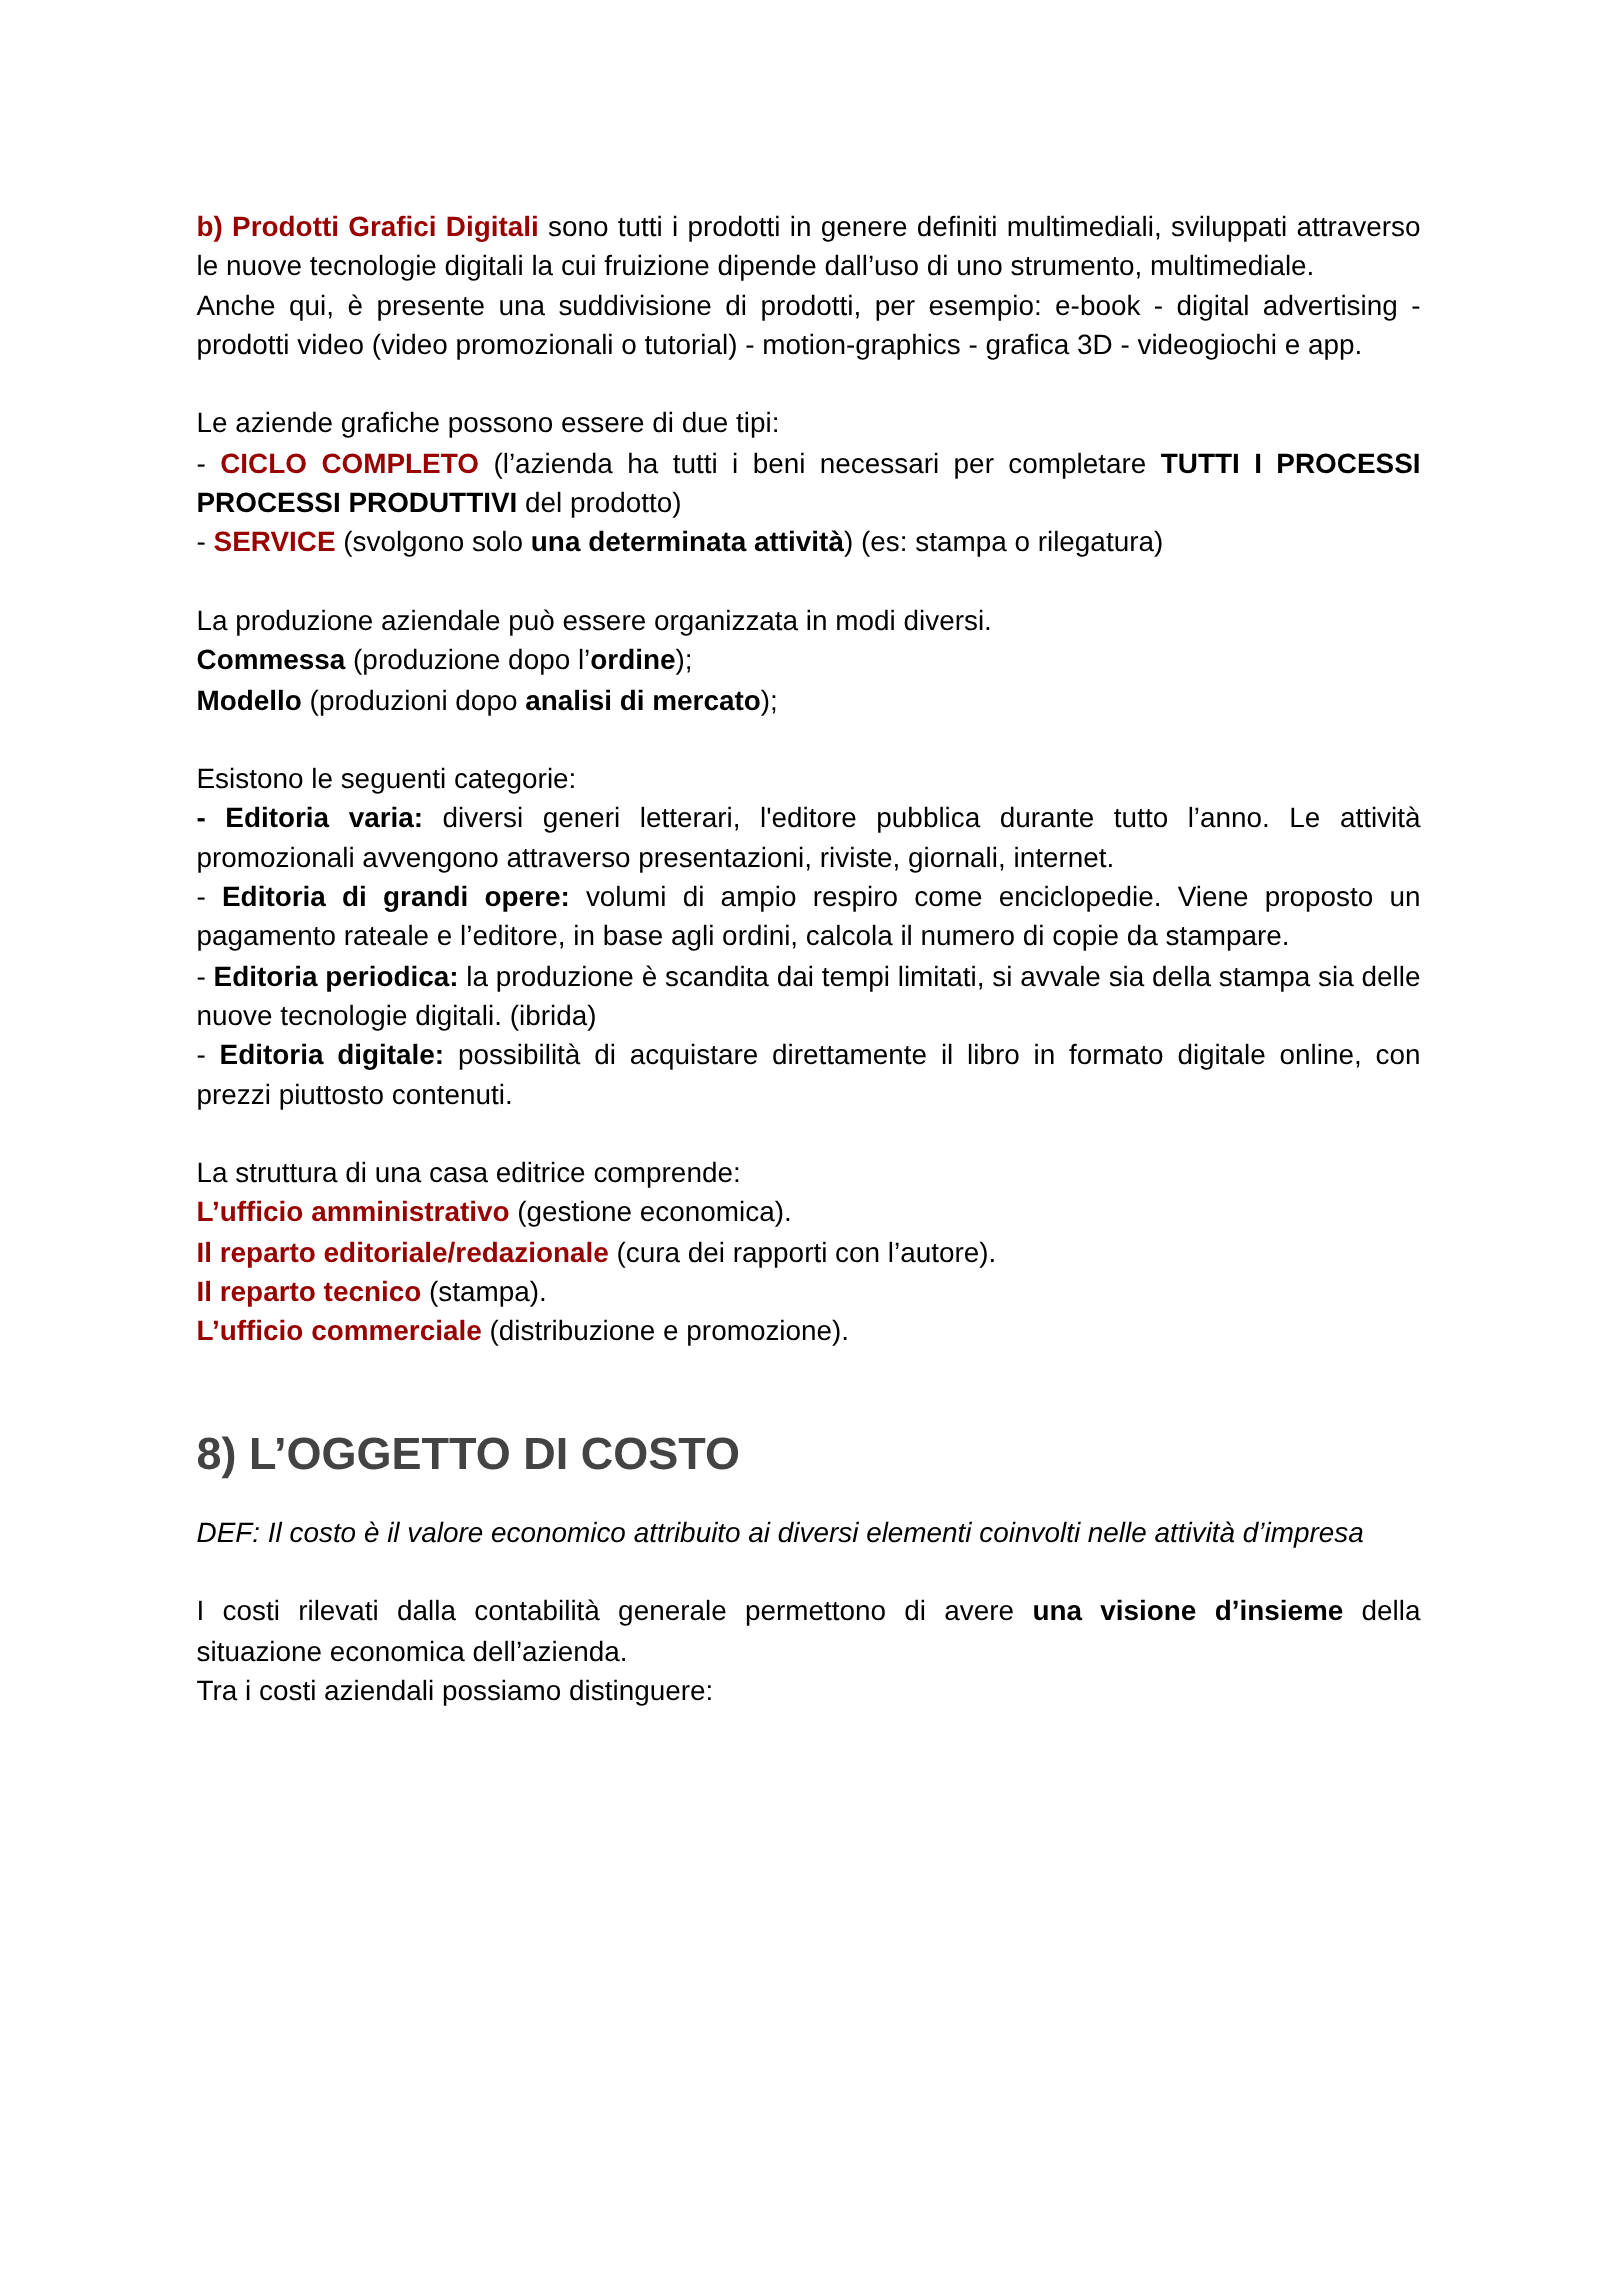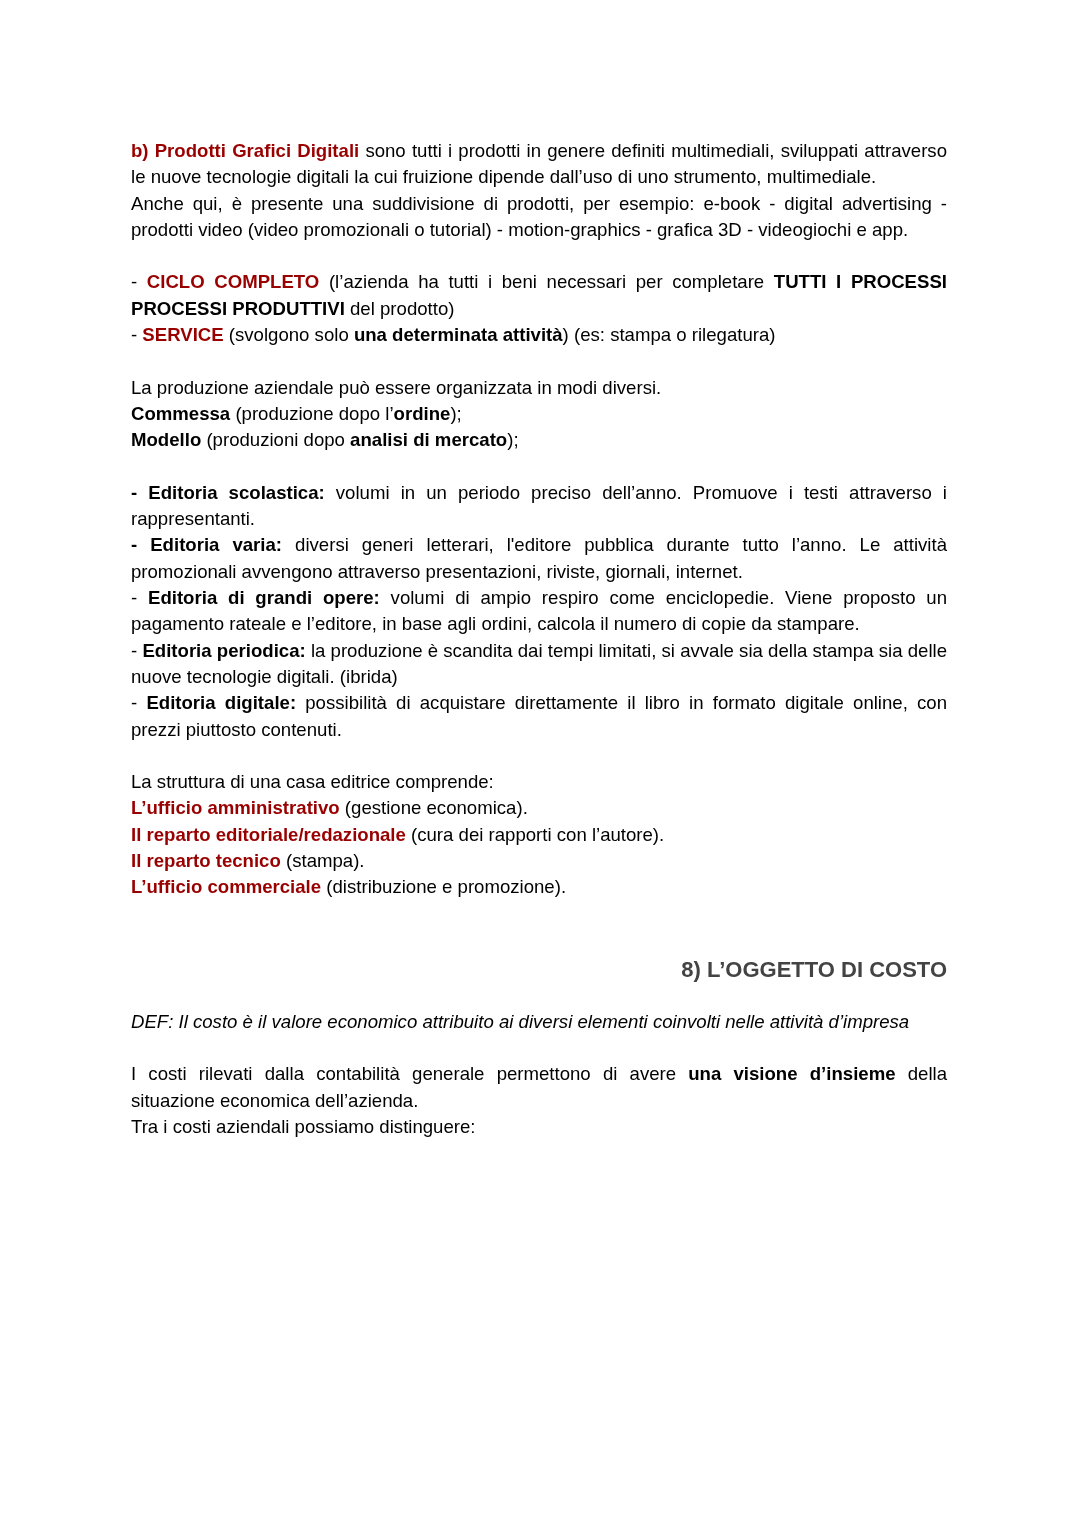--- a/index.html
+++ b/index.html
@@ -35,49 +35,49 @@
       font-weight: bold;
     }
     .b {
       font-weight: bold;
     }
     .it {
       font-style: italic;
     }
     .heading {
       margin: 0;
-      font-size: 22px;
+      font-size: 30px;
       line-height: 34px;
       font-weight: bold;
       color: #434343;
-      text-align: right;
     }
   </style>
 </head>
 <body>
 
 <div class="page">
 
   <p class="para"><span class="red">b) Prodotti Grafici Digitali</span><span> sono tutti i prodotti in genere definiti multimediali, sviluppati attraverso le nuove tecnologie digitali la cui fruizione dipende dall’uso di uno strumento, multimediale.</span></p>
   <p class="para">Anche qui, è presente una suddivisione di prodotti, per esempio: e-book -  digital advertising - prodotti video (video promozionali o tutorial) - motion-graphics - grafica 3D - videogiochi e app.</p>
 
   <div class="gap"></div>
 
+  <p class="para">Le aziende grafiche possono essere di due tipi:</p>
   <p class="para"><span>- </span><span class="red">CICLO COMPLETO</span><span> (l’azienda ha tutti i beni necessari per completare </span><span class="b">TUTTI I PROCESSI PROCESSI PRODUTTIVI</span><span> del prodotto)</span></p>
   <p class="para"><span>- </span><span class="red">SERVICE</span><span> (svolgono solo </span><span class="b">una determinata attività</span><span>) (es: stampa o rilegatura)</span></p>
 
   <div class="gap"></div>
 
   <p class="para">La produzione aziendale può essere organizzata in modi diversi.</p>
   <p class="para"><span class="b">Commessa</span><span> (produzione dopo l’</span><span class="b">ordine</span><span>);</span></p>
   <p class="para"><span class="b">Modello</span><span> (produzioni dopo </span><span class="b">analisi di mercato</span><span>);</span></p>
 
   <div class="gap"></div>
 
-  <p class="para"><span class="b">- Editoria scolastica:</span><span> volumi in un periodo preciso dell’anno. Promuove i testi attraverso i rappresentanti.</span></p>
+  <p class="para">Esistono le seguenti categorie:</p>
   <p class="para"><span class="b">- Editoria varia:</span><span> diversi generi letterari, l'editore pubblica durante tutto l’anno. Le attività promozionali avvengono attraverso presentazioni, riviste, giornali, internet.</span></p>
   <p class="para"><span>- </span><span class="b">Editoria di grandi opere:</span><span> volumi di ampio respiro come enciclopedie. Viene proposto un pagamento rateale e l’editore, in base agli ordini, calcola il numero di copie da stampare.</span></p>
   <p class="para"><span>- </span><span class="b">Editoria periodica:</span><span> la produzione è scandita dai tempi limitati, si avvale sia della stampa sia delle nuove tecnologie digitali. (ibrida)</span></p>
   <p class="para"><span>- </span><span class="b">Editoria digitale:</span><span> possibilità di acquistare direttamente il libro in formato digitale online, con prezzi piuttosto contenuti.</span></p>
 
   <div class="gap"></div>
 
   <p class="para">La struttura di una casa editrice comprende:</p>
   <p class="para"><span class="red">L’ufficio amministrativo</span><span> (gestione economica).</span></p>
   <p class="para"><span class="red">Il reparto editoriale/redazionale</span><span> (cura dei rapporti con l’autore).</span></p>

